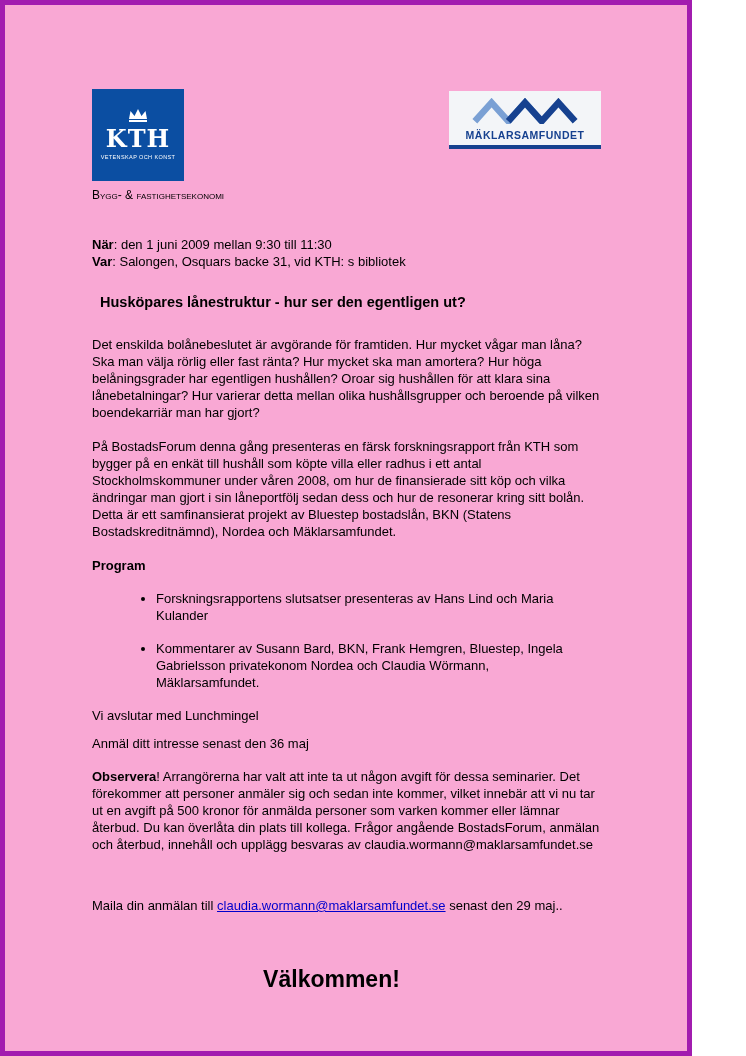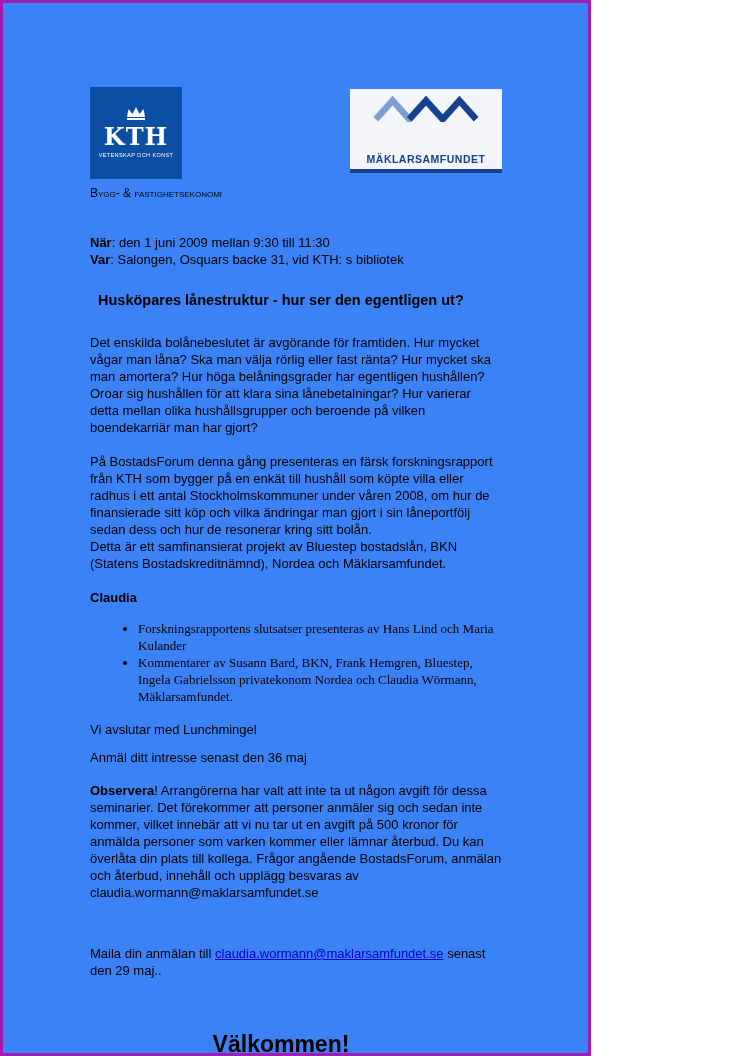--- a/index.html
+++ b/index.html
@@ -1,19 +1,19 @@
 <!DOCTYPE html>
 <html><head>
 <meta charset="utf-8">
 <style>
   * { margin:0; padding:0; box-sizing:border-box; }
   body { background:#fff; font-family:"Liberation Sans", sans-serif; }
   .page {
-    width:591px; height:1056px; background:#3b82f6; position:relative;
-    border:3px solid #a21caf; overflow:hidden;
+    width:692px; height:1056px; background:#f9a8d4; position:relative;
+    border:5px solid #a21caf; overflow:hidden;
   }
   .content { padding:84px 86px 0 87px; }
 
   
   .header { display:flex; align-items:flex-start; }
   .kth-block { width:128px; flex:0 0 auto; }
   .kth-square {
     width:92px; height:92px; background:#0b4ea2; color:#ffffff;
     display:flex; flex-direction:column; align-items:center; justify-content:center;
   }
@@ -27,34 +27,34 @@
     font-variant:small-caps; font-size:12px; margin-top:7px; white-space:nowrap;
     color:#000;
   }
   .doc-title { font-size:23px; font-weight:bold; margin-left:34px; margin-top:26px; color:#000; }
   .maklar {
     margin-left:auto; width:152px; background:#f3f5f8; text-align:center;
     padding:7px 6px 0; margin-top:2px;
   }
   .maklar-name {
     color:#16418f; font-size:10.5px; font-weight:bold; letter-spacing:0.5px;
-    padding:1px 0 4px; white-space:nowrap;margin-top:26px;
+    padding:1px 0 4px; white-space:nowrap;
   }
   .maklar-bar { height:4px; background:#16418f; margin:0 -6px; }
 
   
   .body-text { font-size:13px; line-height:17px; color:#000; }
   .details { margin-top:34px; }
   b, .bold { font-weight:bold;text-align:center; }
   .doc-heading { font-size:14.5px; font-weight:bold; margin:24px 8px 26px; }
   .para { margin-bottom:17px; }
   .para-tight { margin-bottom:0; }
   .program-label { font-weight:bold; margin:0 0 14px; }
   ul.program-list { margin:0 0 16px; padding-left:48px; }
-  ul.program-list li { margin:0;font-family:Liberation Serif, serif; }
+  ul.program-list li { margin:16px; }
   .lunch { margin-bottom:11px; }
   .rsvp { margin-bottom:16px; }
   .notice { margin-bottom:44px; }
   .mail-line { margin-bottom:52px; }
   a.email-link { color:#0000cc; text-decoration:underline; cursor:pointer; }
   .welcome { text-align:center; font-size:23px; font-weight:bold; margin-right:30px; }
 </style>
 </head>
 <body>
 
@@ -100,21 +100,21 @@
 
     <div class="doc-heading">Husköpares lånestruktur - hur ser den egentligen ut?</div>
 
     <div class="body-text para">Det enskilda bolånebeslutet är avgörande för framtiden. Hur mycket vågar man låna? Ska man välja rörlig eller fast ränta? Hur mycket ska man amortera? Hur höga belåningsgrader har egentligen hushållen? Oroar sig hushållen för att klara sina lånebetalningar? Hur varierar detta mellan olika hushållsgrupper och beroende på vilken boendekarriär man har gjort?</div>
 
     <div class="body-text para">
       <div class="para-tight">På BostadsForum denna gång presenteras en färsk forskningsrapport från KTH som bygger på en enkät till hushåll som köpte villa eller radhus i ett antal Stockholmskommuner under våren 2008, om hur de finansierade sitt köp och vilka ändringar man gjort i sin låneportfölj sedan dess och hur de resonerar kring sitt bolån.</div>
       <div class="para-tight">Detta är ett samfinansierat projekt av Bluestep bostadslån, BKN (Statens Bostadskreditnämnd), Nordea och Mäklarsamfundet.</div>
     </div>
 
-    <div class="body-text program-label">Claudia</div>
+    <div class="body-text program-label">Program</div>
     <ul class="program-list body-text">
       <li>Forskningsrapportens slutsatser presenteras av Hans Lind och Maria Kulander</li>
       <li>Kommentarer av Susann Bard, BKN, Frank Hemgren, Bluestep, Ingela Gabrielsson privatekonom Nordea och Claudia Wörmann, Mäklarsamfundet.</li>
     </ul>
 
     <div class="body-text lunch">Vi avslutar med Lunchmingel</div>
     <div class="body-text rsvp">Anmäl ditt intresse senast den 36 maj</div>
 
     <div class="body-text notice">
       <b>Observera</b><span>!  Arrangörerna har valt att inte ta ut någon avgift för dessa seminarier. Det förekommer att personer anmäler sig och sedan inte kommer, vilket innebär att vi nu tar ut en avgift på 500 kronor för anmälda personer som varken kommer eller lämnar återbud. Du kan överlåta din plats till kollega. Frågor angående BostadsForum, anmälan och återbud, innehåll och upplägg besvaras av claudia.wormann@maklarsamfundet.se</span>

